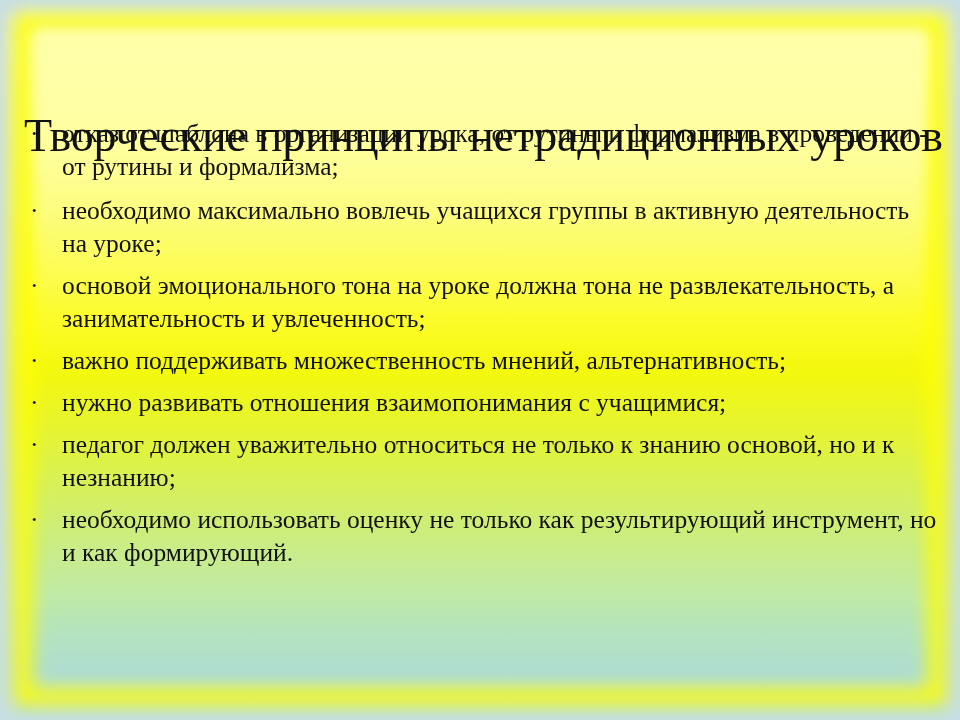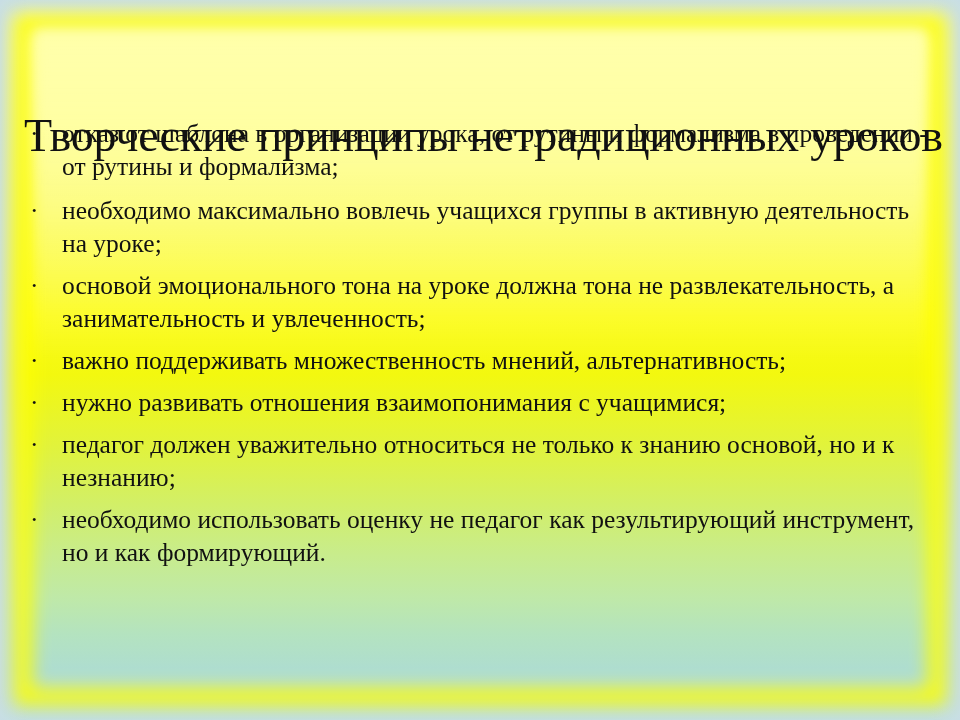--- a/index.html
+++ b/index.html
@@ -164,18 +164,18 @@
         <span class="bullet-text">нужно развивать отношения взаимопонимания с учащимися;</span>
       </div>
 
       <div class="bullet">
         <span class="dot">·</span>
         <span class="bullet-text">педагог должен уважительно относиться не только к знанию основой, но и к незнанию;</span>
       </div>
 
       <div class="bullet">
         <span class="dot">·</span>
-        <span class="bullet-text">необходимо использовать оценку не педагог как результирующий инструмент, но и как формирующий.</span>
+        <span class="bullet-text">необходимо использовать оценку не только как результирующий инструмент, но и как формирующий.</span>
       </div>
 
     </div>
   </div>
 </div>
 
 </body></html>

